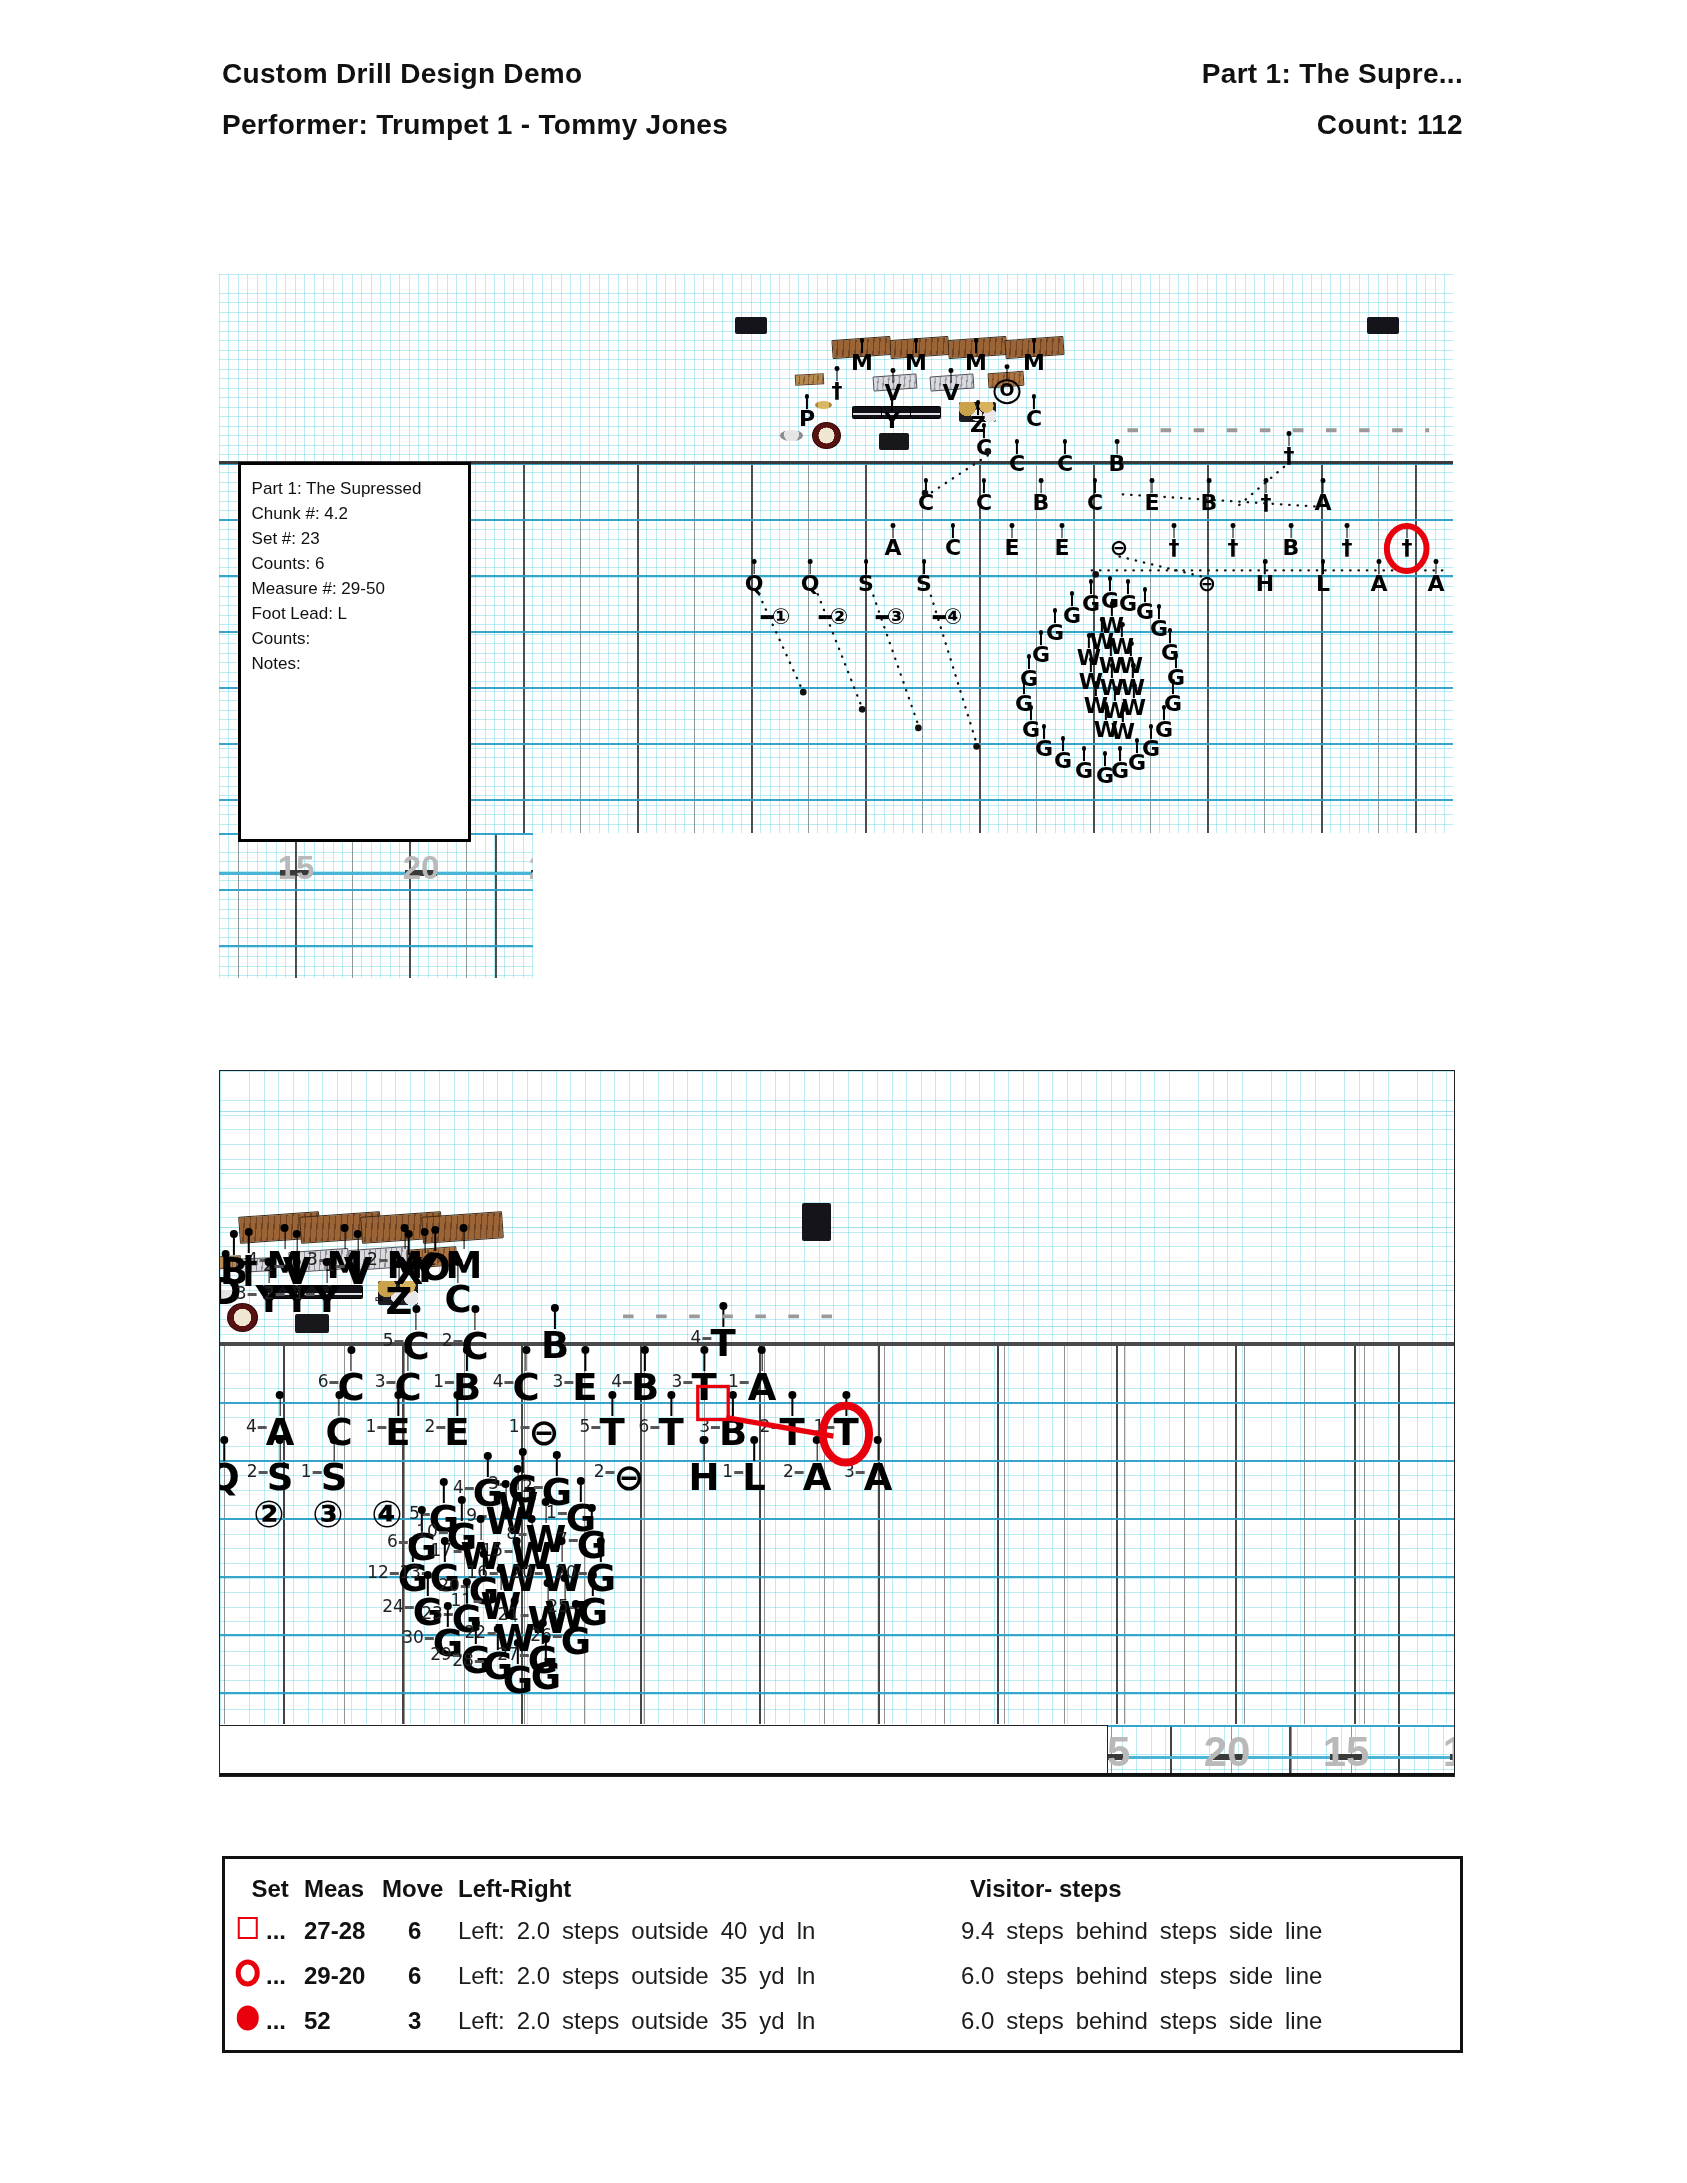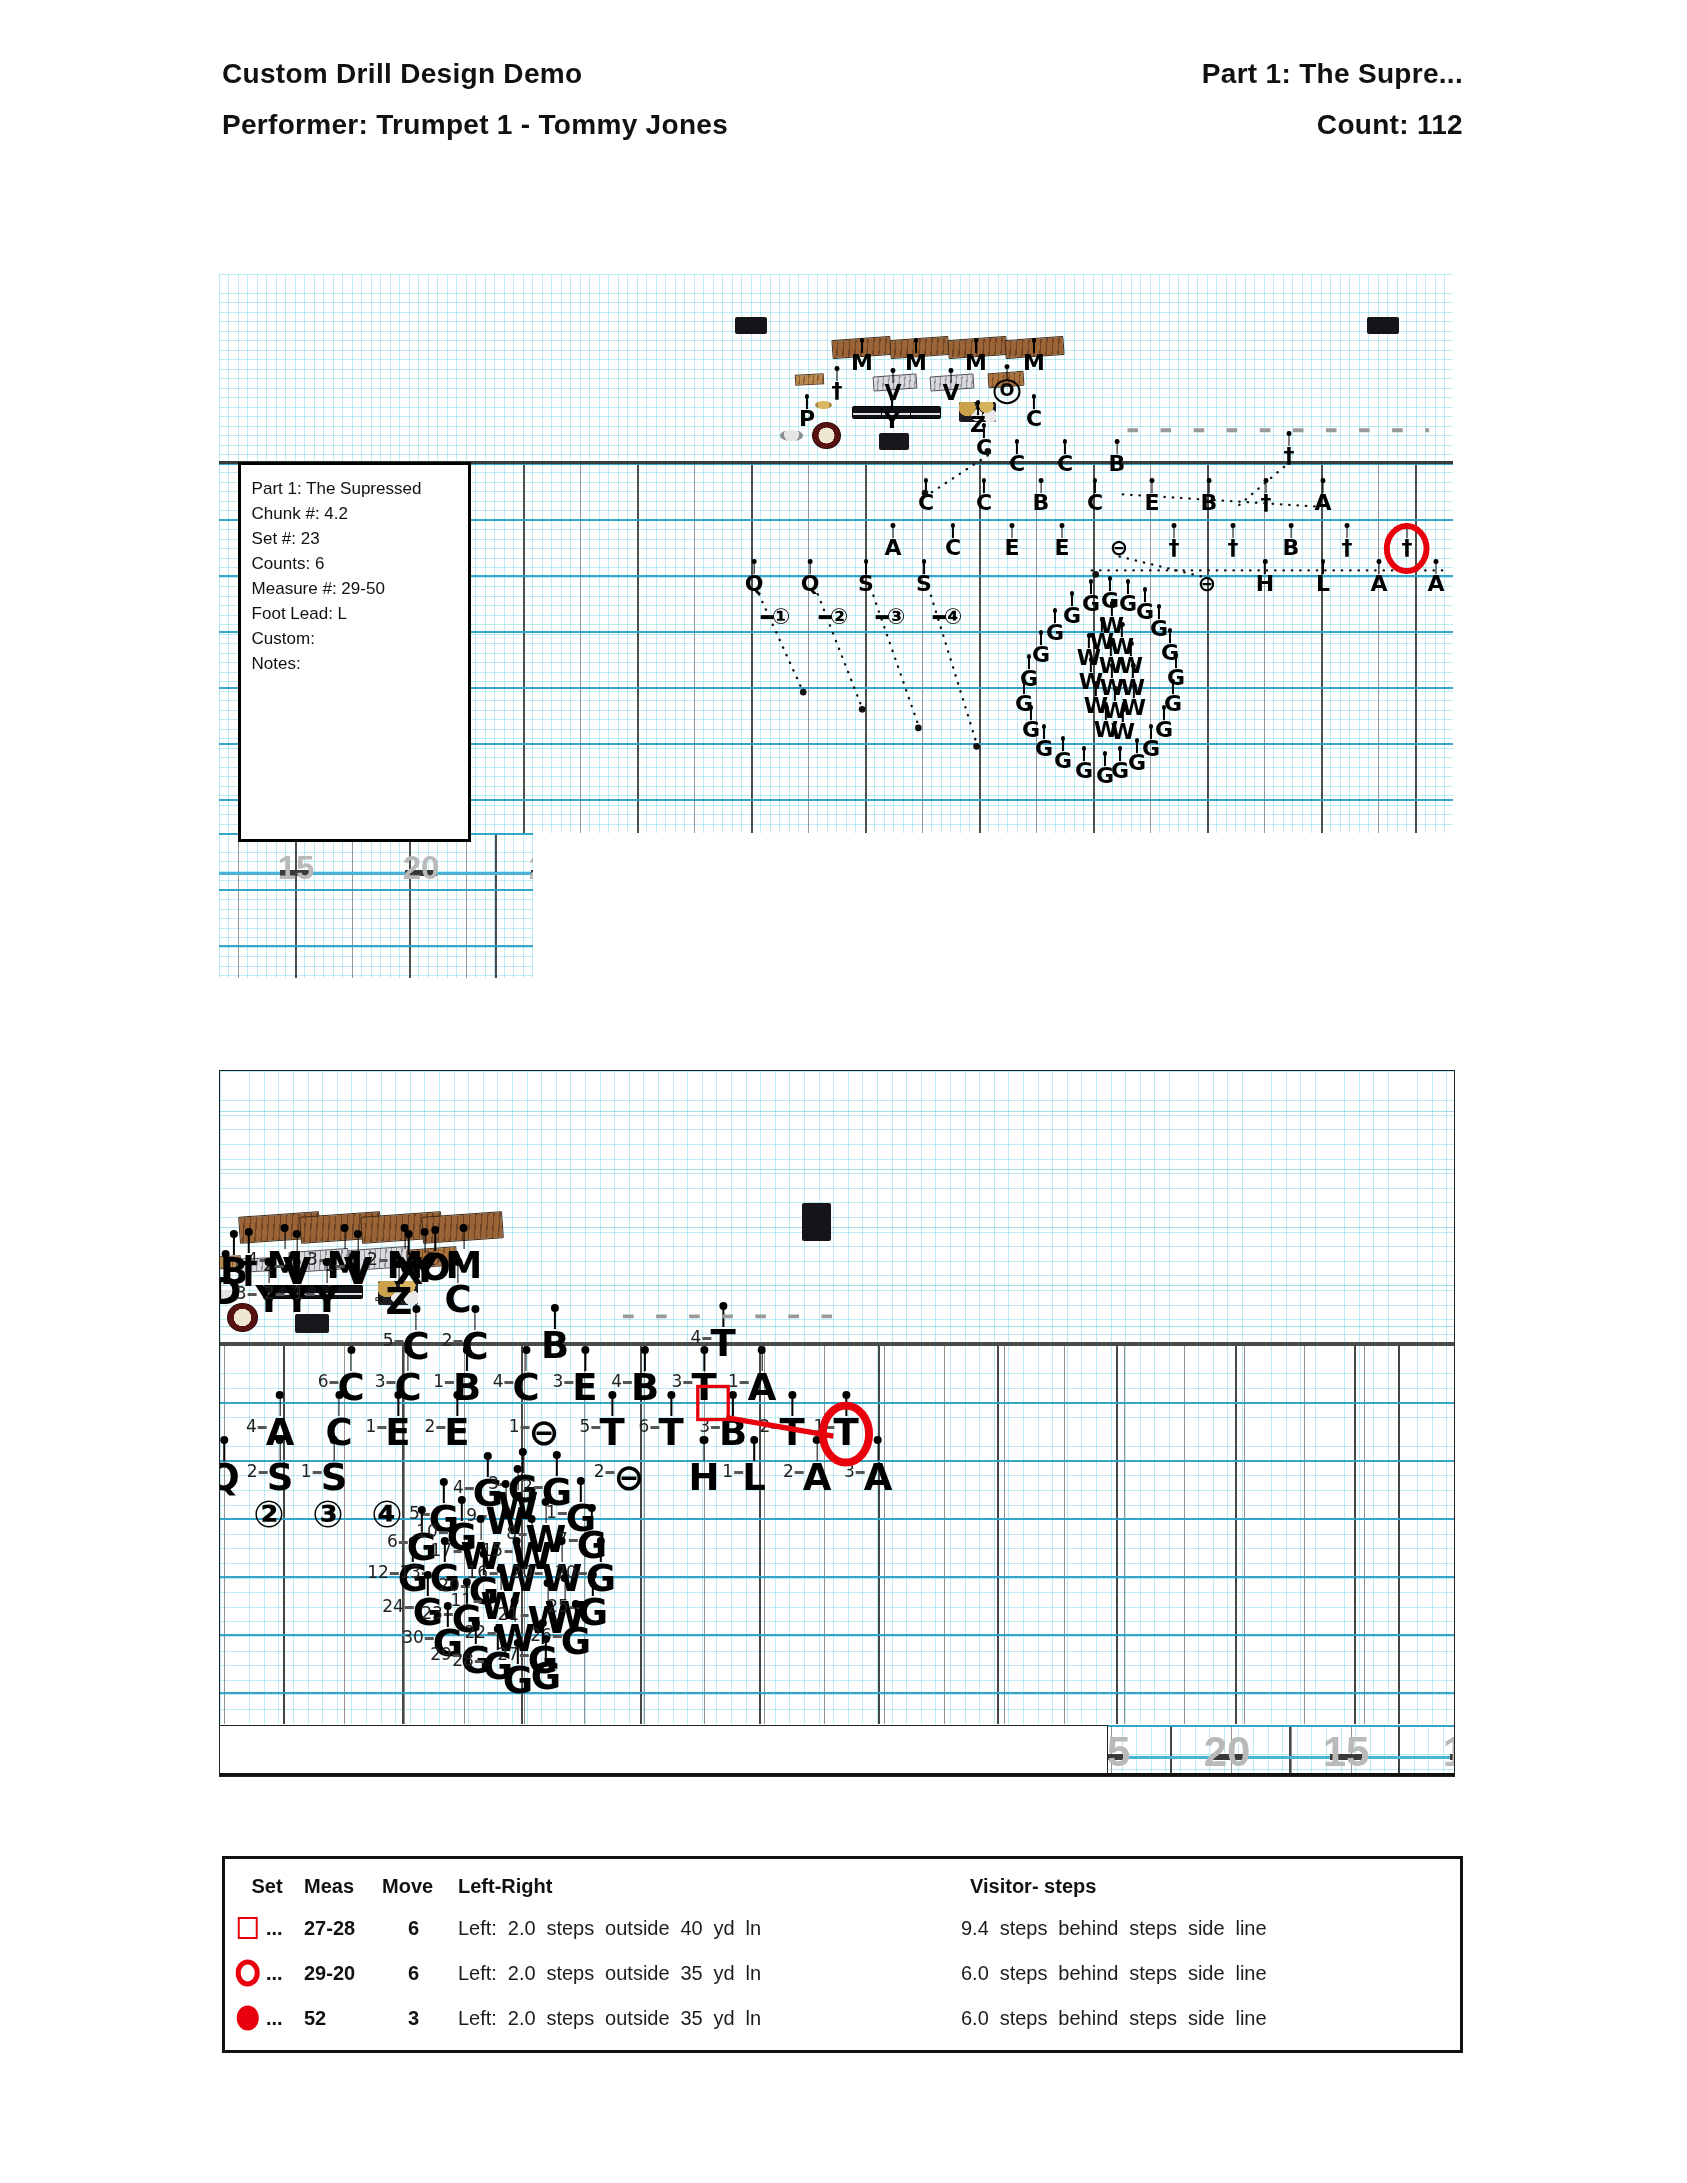--- a/index.html
+++ b/index.html
@@ -80,21 +80,21 @@
   .cymbal{background:radial-gradient(circle,#d9b662 0 60%,#a8853e 61%);border-radius:50%}
 
   .ov{position:absolute;left:0;top:0;pointer-events:none}
 
   
   #infobox{left:238px;top:462px;width:233px;height:380px;background:#fff;border:3.3px solid #000;box-sizing:border-box;padding:10.6px 0 0 10.6px}
   #infobox div{font-size:17px;line-height:25px;white-space:nowrap}
 
   
   #dtable{left:222px;top:1856px;width:1241px;height:197px;border:3.3px solid #111;box-sizing:border-box}
-  .tcell{position:absolute;font-size:20px;white-space:nowrap}
+  .tcell{position:absolute;font-size:24px;white-space:nowrap}
   .th{font-weight:700}
   .trow .meas{font-weight:700}
   .trow .move{font-weight:700}
   .trow .dots{font-weight:700}
   .lrtxt,.vistxt{word-spacing:5.3px;color:#1c1c1c}
   .ticon{position:absolute;transform:translate(-50%,-50%)}
   .icon-square-outline{width:16.5px;height:18px;border:2.3px solid #e8000d}
   .icon-circle-outline{width:14.6px;height:17px;border:5.3px solid #e8000d;border-radius:50%}
   .icon-circle-filled{width:22.5px;height:25px;background:#e8000d;border-radius:50%}
 </style>
@@ -245,21 +245,21 @@
     </svg>
 </div>
 
 <div class="abs" id="infobox">
   <div>Part 1: The Supressed</div>
   <div>Chunk #: 4.2</div>
   <div>Set #: 23</div>
   <div>Counts: 6</div>
   <div>Measure #: 29-50</div>
   <div>Foot Lead: L</div>
-  <div>Custom:</div>
+  <div>Counts:</div>
   <div>Notes:</div>
 </div>
 
 <div class="chart c2m" id="chart1">
   <div class="gl g2-top" style="left:0;top:0;width:1234px;height:273px"></div>
   <div class="gl g2-full" style="left:0;top:273px;width:1234px;height:380px"></div>
   <div class="gl g2-full y2" id="yardhost1" style="left:887px;top:654px;width:347px;height:52px;overflow:hidden">
       <div class="yline" style="top: 31px;"></div>
       <div class="ytick" style="left: 0px; top: 32px;"></div>
       <div class="ytick" style="left: 120px; top: 32px;"></div>

